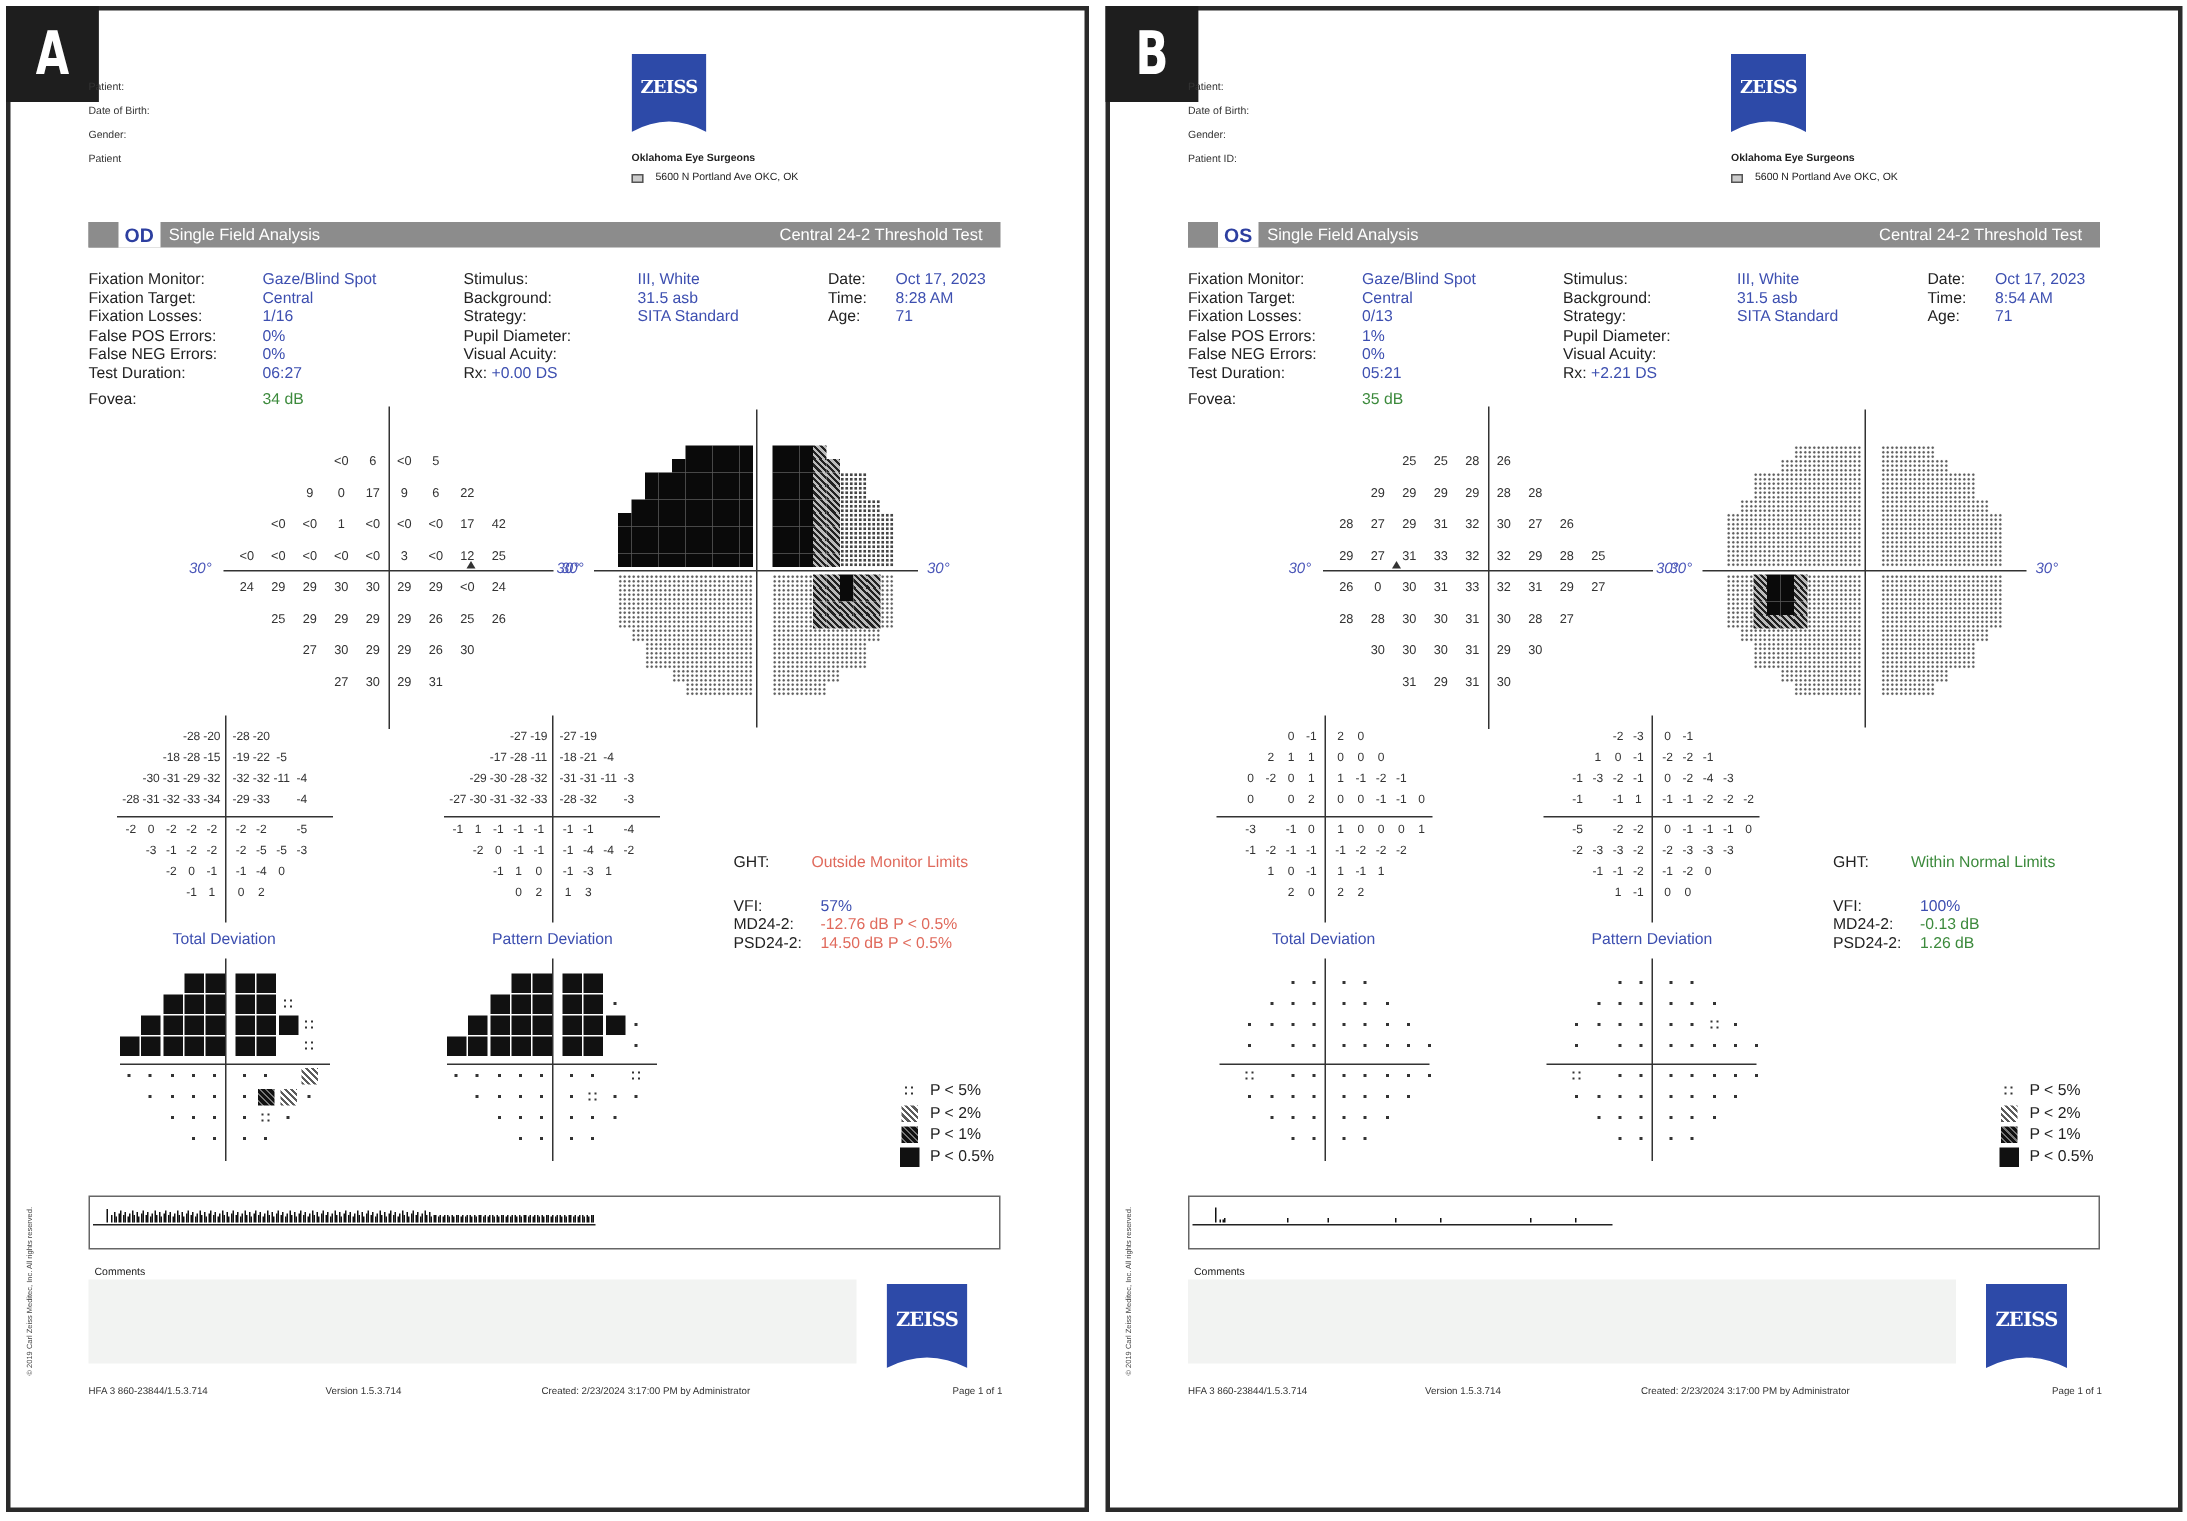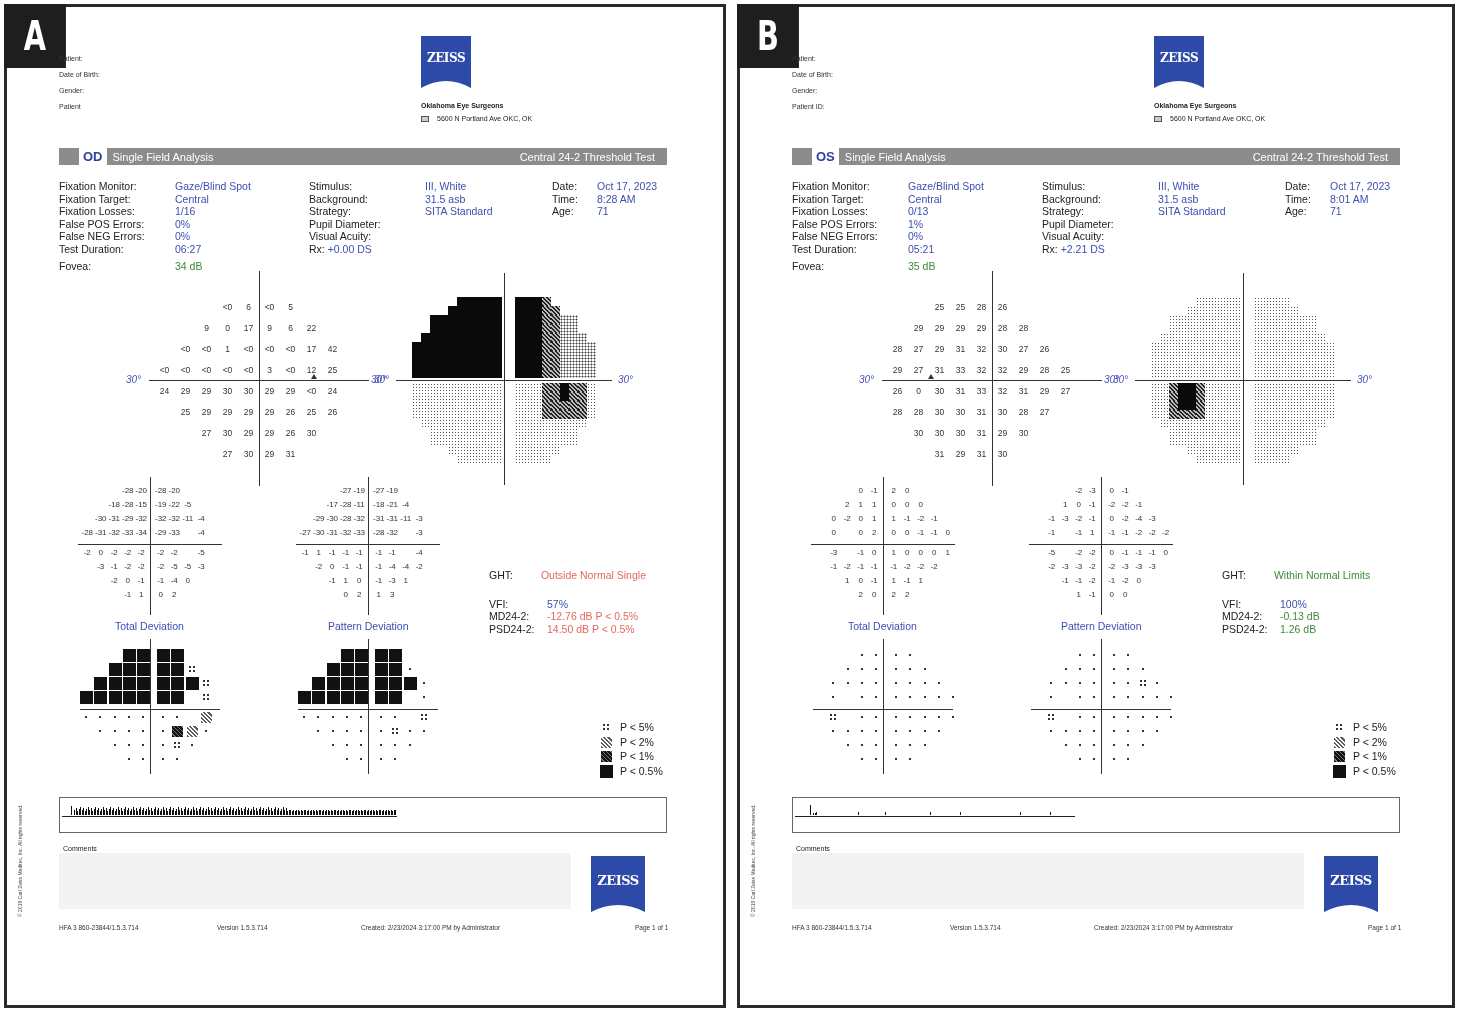--- a/index.html
+++ b/index.html
@@ -727,21 +727,21 @@
         <div class="psym dot" style="left: 388.3px; top: 738px;"></div>
         <div class="psym dot" style="left: 402.5px; top: 738px;"></div>
         <div class="psym dot" style="left: 339.7px; top: 752px;"></div>
         <div class="psym dot" style="left: 353.9px; top: 752px;"></div>
         <div class="psym dot" style="left: 374.1px; top: 752px;"></div>
         <div class="psym dot" style="left: 388.3px; top: 752px;"></div>
       </div>
       <div class="stats" style="left: 482px; top: 562px;">
         <div style="display: flex; gap: 28px; margin-bottom: 16px;">
           <span>GHT:</span>
-          <span style="color: rgb(224, 106, 92);">Outside Normal Single</span>
+          <span style="color: rgb(224, 106, 92);">Outside Monitor Limits</span>
         </div>
         <div style="display: flex;">
           <span style="width: 58px; display: inline-block;">VFI:</span>
           <span style="color: rgb(61, 79, 176);">57%</span>
         </div>
         <div style="display: flex;">
           <span style="width: 58px; display: inline-block;">MD24-2:</span>
           <span style="color: rgb(224, 106, 92);">-12.76 dB P &lt; 0.5%</span>
         </div>
         <div style="display: flex;">
@@ -1060,21 +1060,21 @@
         <div class="val">&nbsp;</div>
         <div>&nbsp;</div>
       </div>
       <div class="info col3">
         <div class="lbl">Date:</div>
         <div class="lbl">Time:</div>
         <div class="lbl">Age:</div>
       </div>
       <div class="info col3v">
         <div class="val">Oct 17, 2023</div>
-        <div class="val">8:01 AM</div>
+        <div class="val">8:54 AM</div>
         <div class="val">71</div>
       </div>
       <div class="fovea">Fovea:</div>
       <div class="fovea-v">35 dB</div>
     </div>
   <div class="plots-slot">
       <div class="plot" style="left: 0px; top: 0px;">
         <div class="axis-h" style="left: 142px; top: 373px; width: 220px;"></div>
         <div class="axis-v" style="left: 252px; top: 264px; height: 215px;"></div>
         <div class="deg" style="left: 119px; top: 367px;">30°</div>

